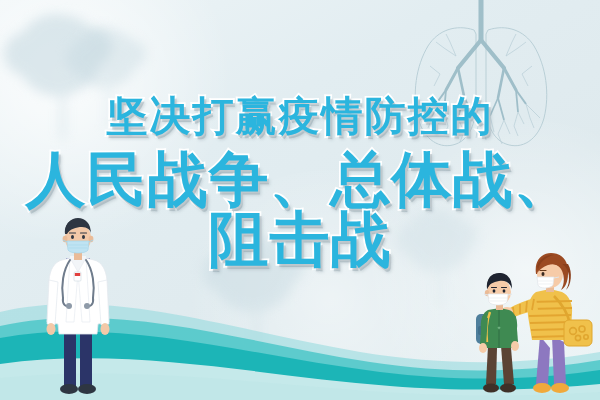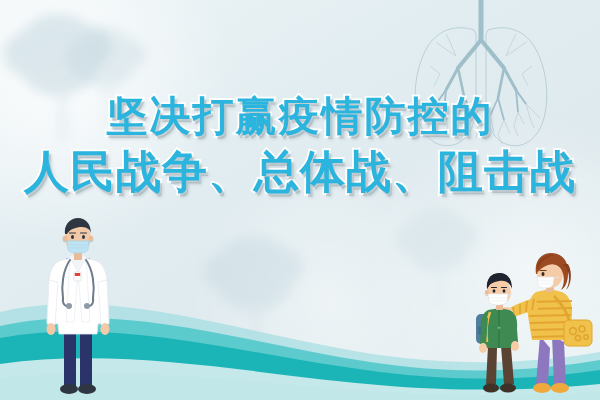--- a/index.html
+++ b/index.html
@@ -107,21 +107,21 @@
     font-weight: bold;
     color: #2bb5de;
     letter-spacing: 2px;
     -webkit-text-stroke: 3.5px #ffffff;
     paint-order: stroke fill;
     text-shadow:
        2px 3px 0 rgba(120,140,150,.30),
        3px 4px 3px rgba(110,130,142,.25);
   }
   .hl-line-1 { font-size: 41px; }
-  .hl-line-2 { font-size: 45px; margin-top: 12px; letter-spacing: 1px; }
+  .hl-line-2 { font-size: 60px; margin-top: 12px; letter-spacing: 1px; }
 
   
   .waves {
     position: absolute;
     left: 0;
     bottom: 0;
     width: 600px;
     height: 140px;
     z-index: 2;
     pointer-events: none;

